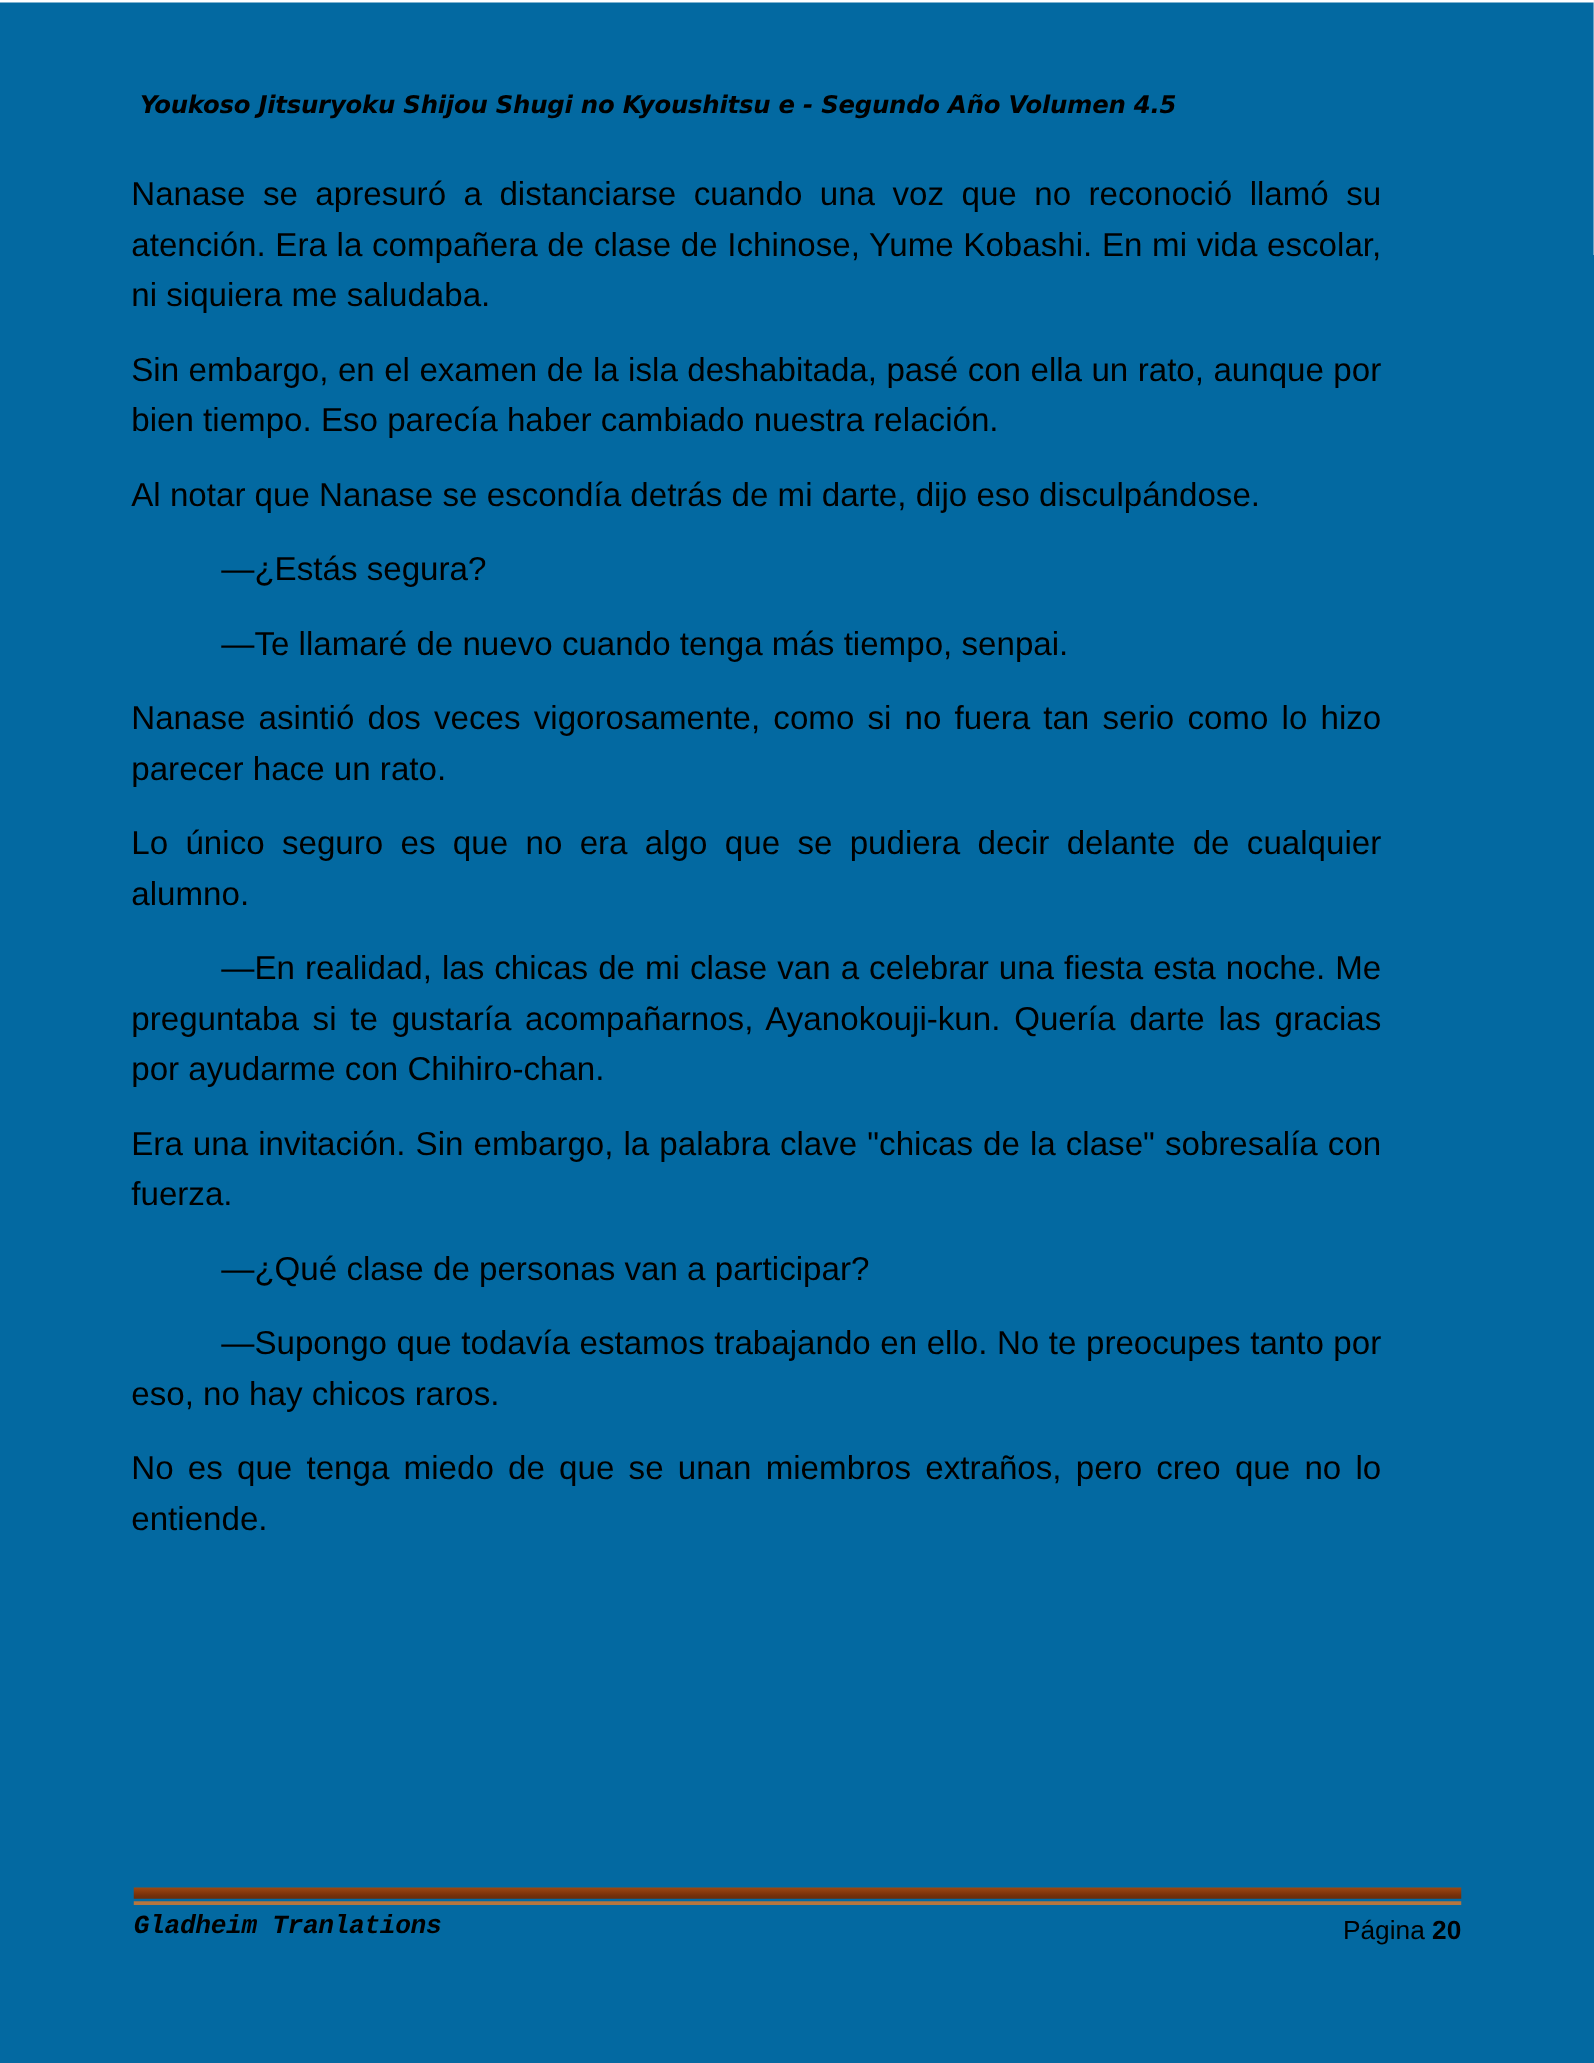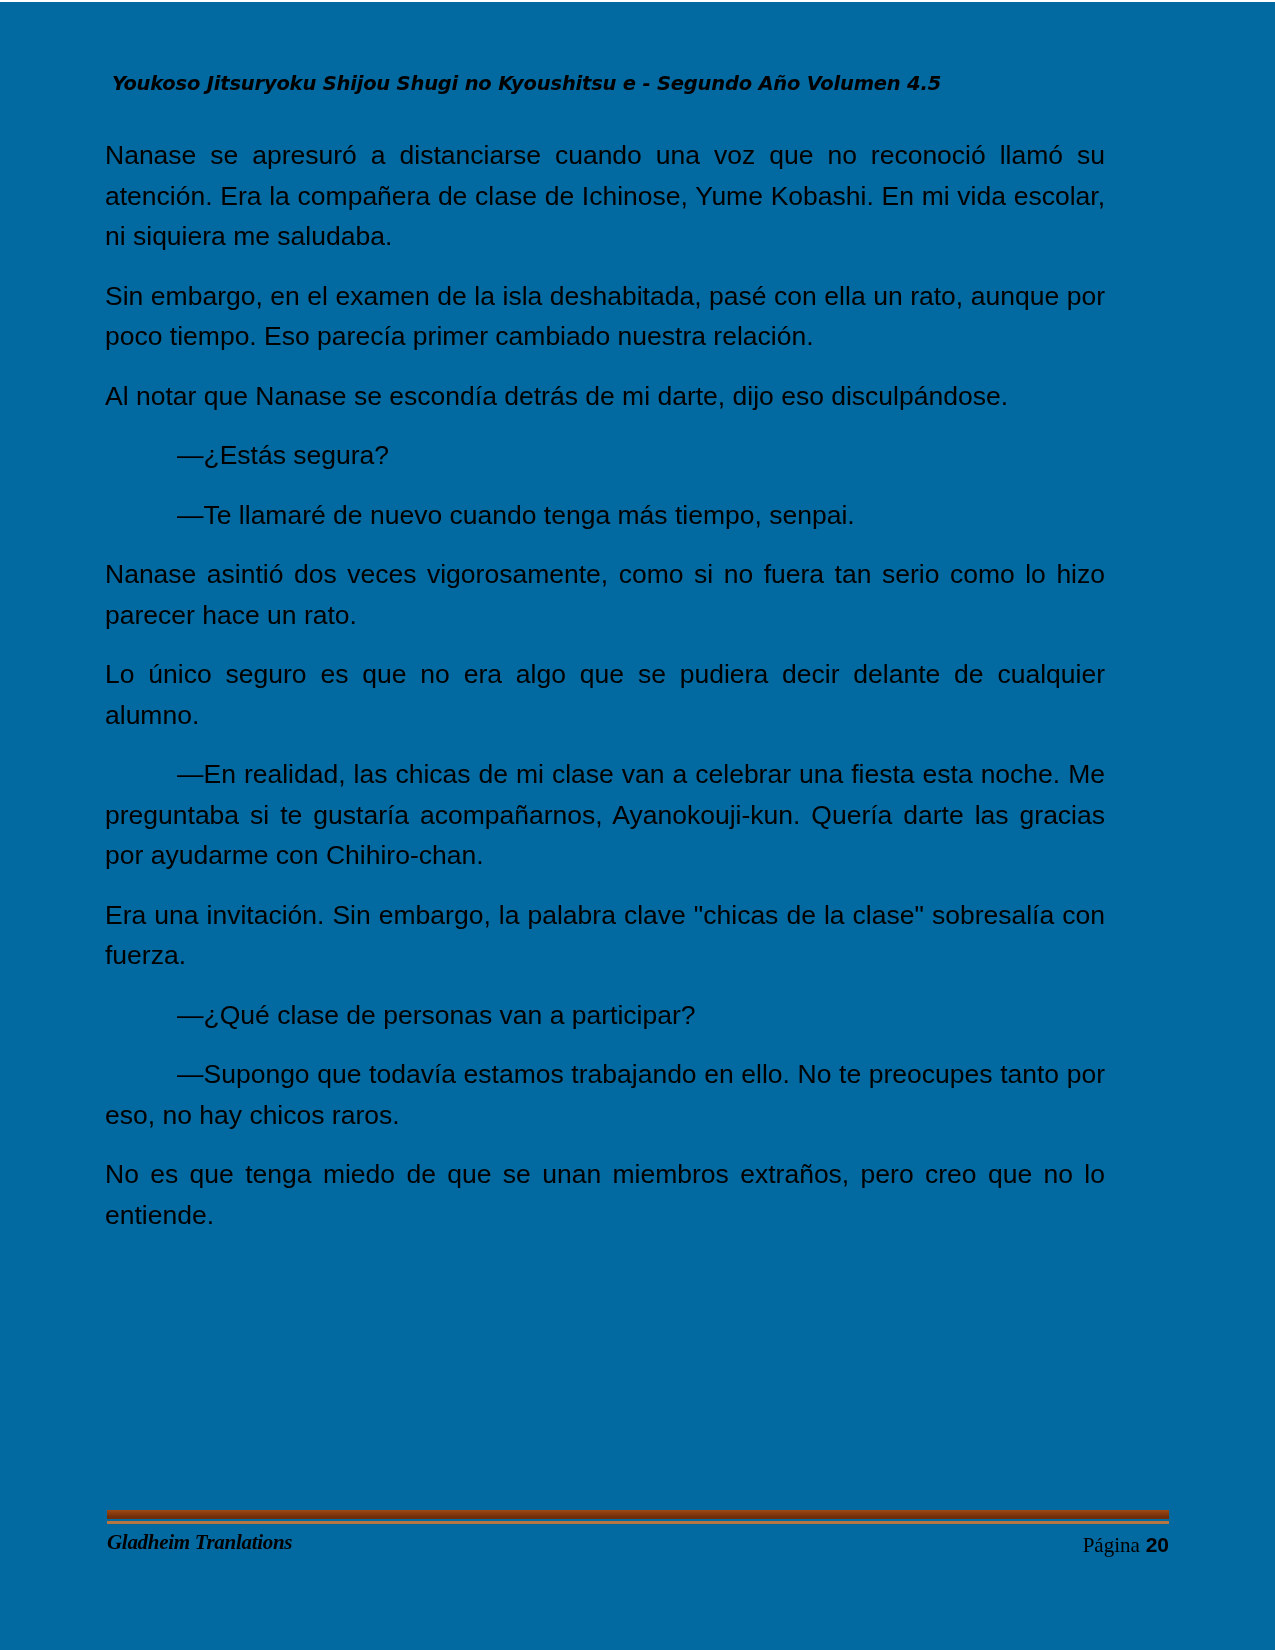--- a/index.html
+++ b/index.html
@@ -83,50 +83,50 @@
     position: absolute;
     left: 107px;
     top: 1528px;
     width: 1062px;
     height: 40px;
   }
   .footer-left {
     position: absolute;
     left: 0;
     top: 0;
-    font-family: Liberation Serif, serif;
+    font-family: Liberation Mono, monospace;
     font-weight: bold;
     font-style: italic;
     font-size: 21px;
     letter-spacing: -0.3px;
     white-space: nowrap;
     color: #000000;
   }
   .footer-right {
     position: absolute;
     right: 0;
     top: 3px;
     font-family: "Liberation Sans", sans-serif;
     font-size: 21px;
     white-space: nowrap;
     color: #000000;
   }
-  .footer-right .pg-label { font-weight: normal; font-family: Liberation Serif, serif; }
+  .footer-right .pg-label { font-weight: normal; }
   .footer-right .pg-num { font-weight: bold; }
 </style>
 </head>
 <body>
 
 <div class="page">
 
   <div class="header">Youkoso Jitsuryoku Shijou Shugi no Kyoushitsu e - Segundo Año Volumen 4.5</div>
 
   <div class="body-area">
     <p class="para">Nanase se apresuró a distanciarse cuando una voz que no reconoció llamó su atención. Era la compañera de clase de Ichinose, Yume Kobashi. En mi vida escolar, ni siquiera me saludaba.</p>
-    <p class="para">Sin embargo, en el examen de la isla deshabitada, pasé con ella un rato, aunque por poco tiempo. Eso parecía primer cambiado nuestra relación.</p>
+    <p class="para">Sin embargo, en el examen de la isla deshabitada, pasé con ella un rato, aunque por bien tiempo. Eso parecía haber cambiado nuestra relación.</p>
     <p class="para">Al notar que Nanase se escondía detrás de mi darte, dijo eso disculpándose.</p>
     <p class="para dialogue">—¿Estás segura?</p>
     <p class="para dialogue">—Te llamaré de nuevo cuando tenga más tiempo, senpai.</p>
     <p class="para">Nanase asintió dos veces vigorosamente, como si no fuera tan serio como lo hizo parecer hace un rato.</p>
     <p class="para">Lo único seguro es que no era algo que se pudiera decir delante de cualquier alumno.</p>
     <p class="para dialogue">—En realidad, las chicas de mi clase van a celebrar una fiesta esta noche. Me preguntaba si te gustaría acompañarnos, Ayanokouji-kun. Quería darte las gracias por ayudarme con Chihiro-chan.</p>
     <p class="para">Era una invitación. Sin embargo, la palabra clave "chicas de la clase" sobresalía con fuerza.</p>
     <p class="para dialogue">—¿Qué clase de personas van a participar?</p>
     <p class="para dialogue">—Supongo que todavía estamos trabajando en ello. No te preocupes tanto por eso, no hay chicos raros.</p>
     <p class="para last">No es que tenga miedo de que se unan miembros extraños, pero creo que no lo entiende.</p>

